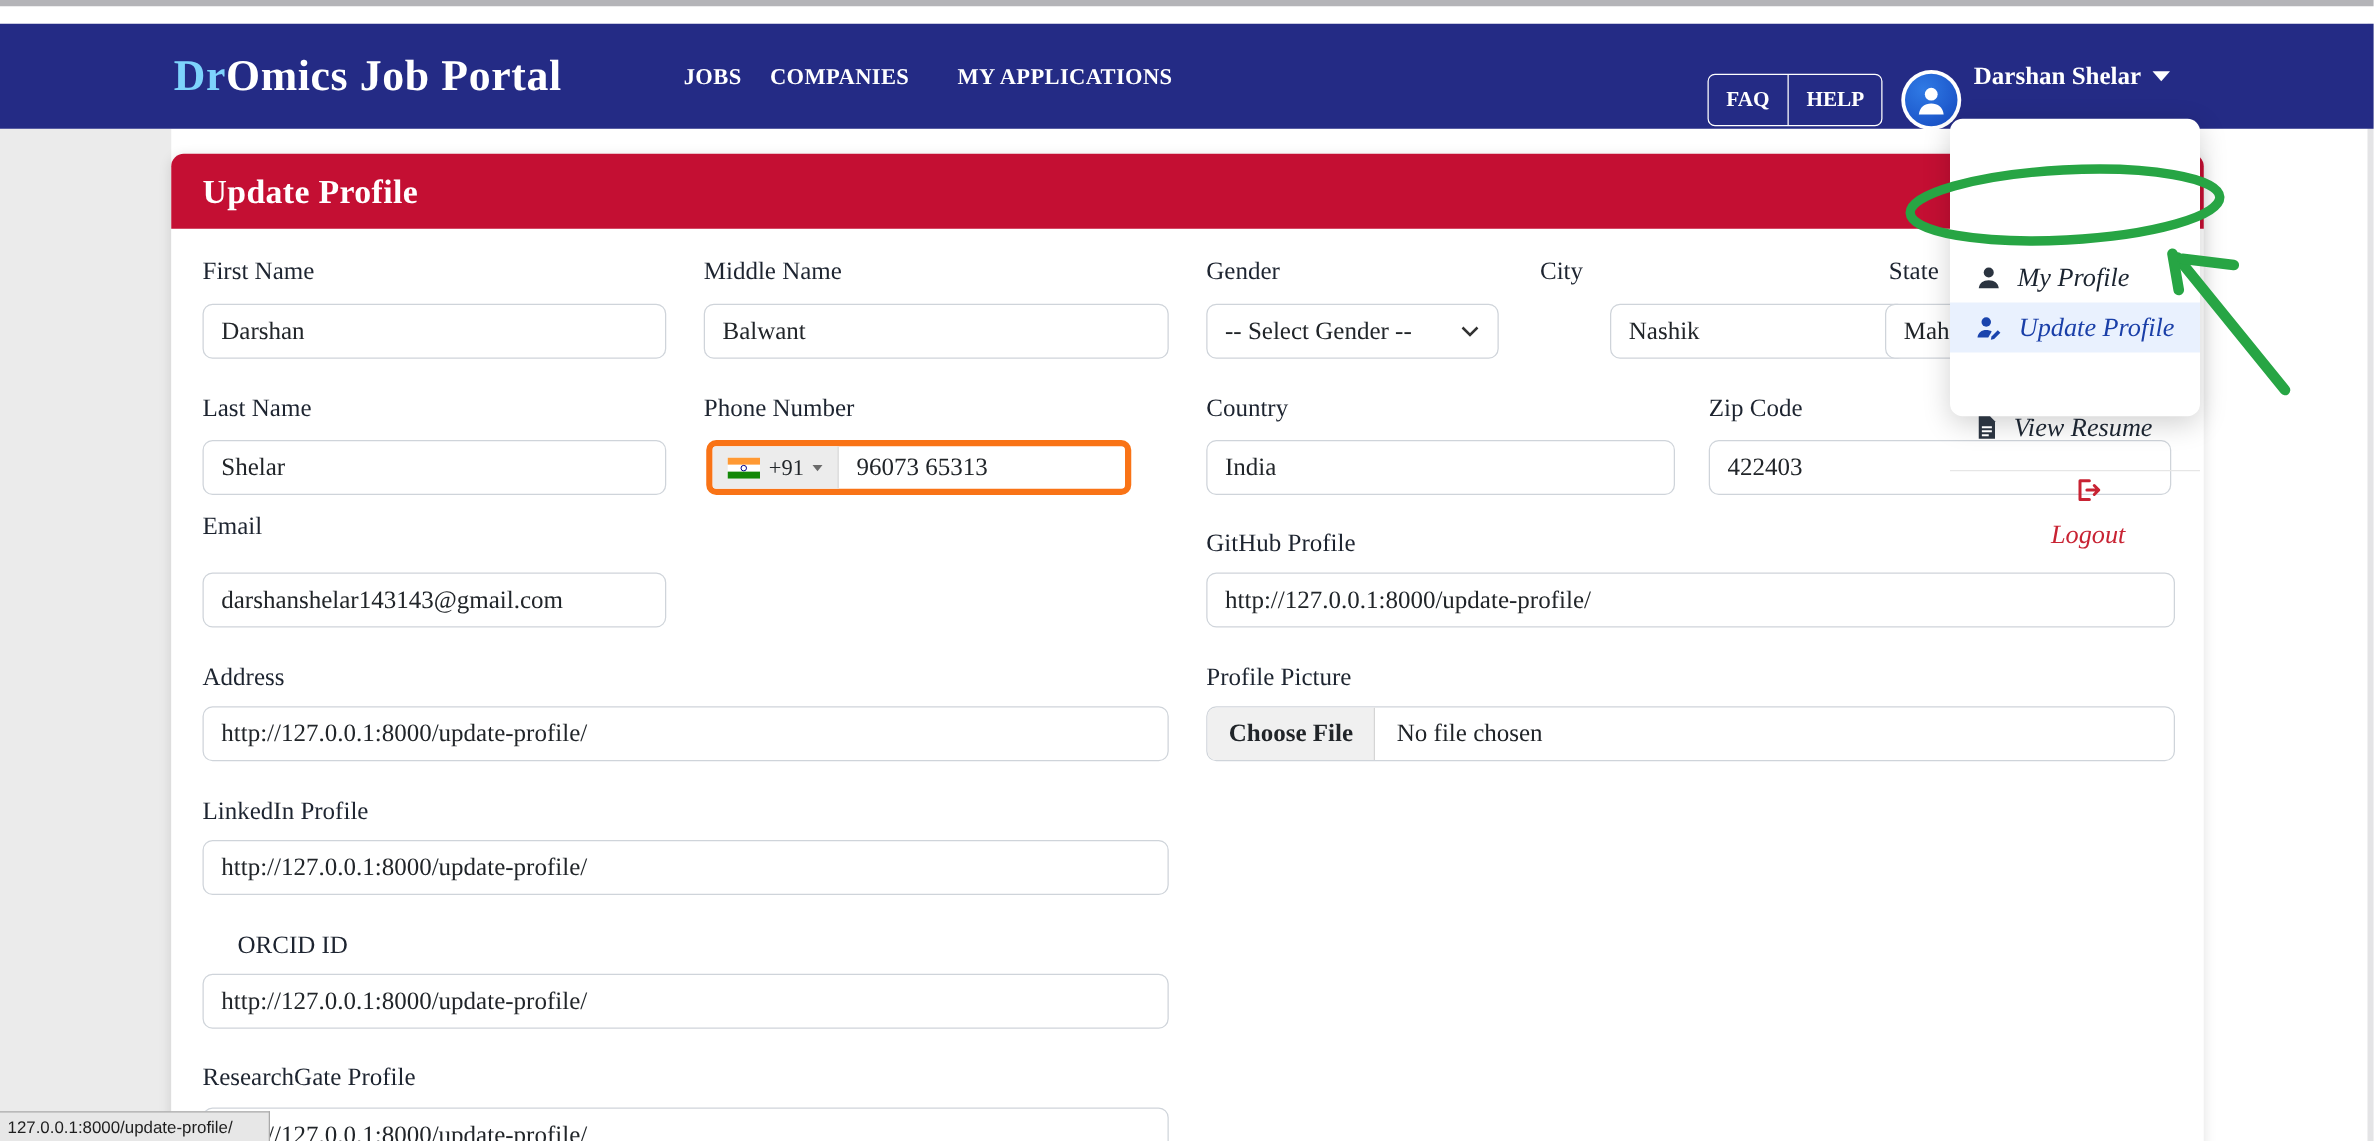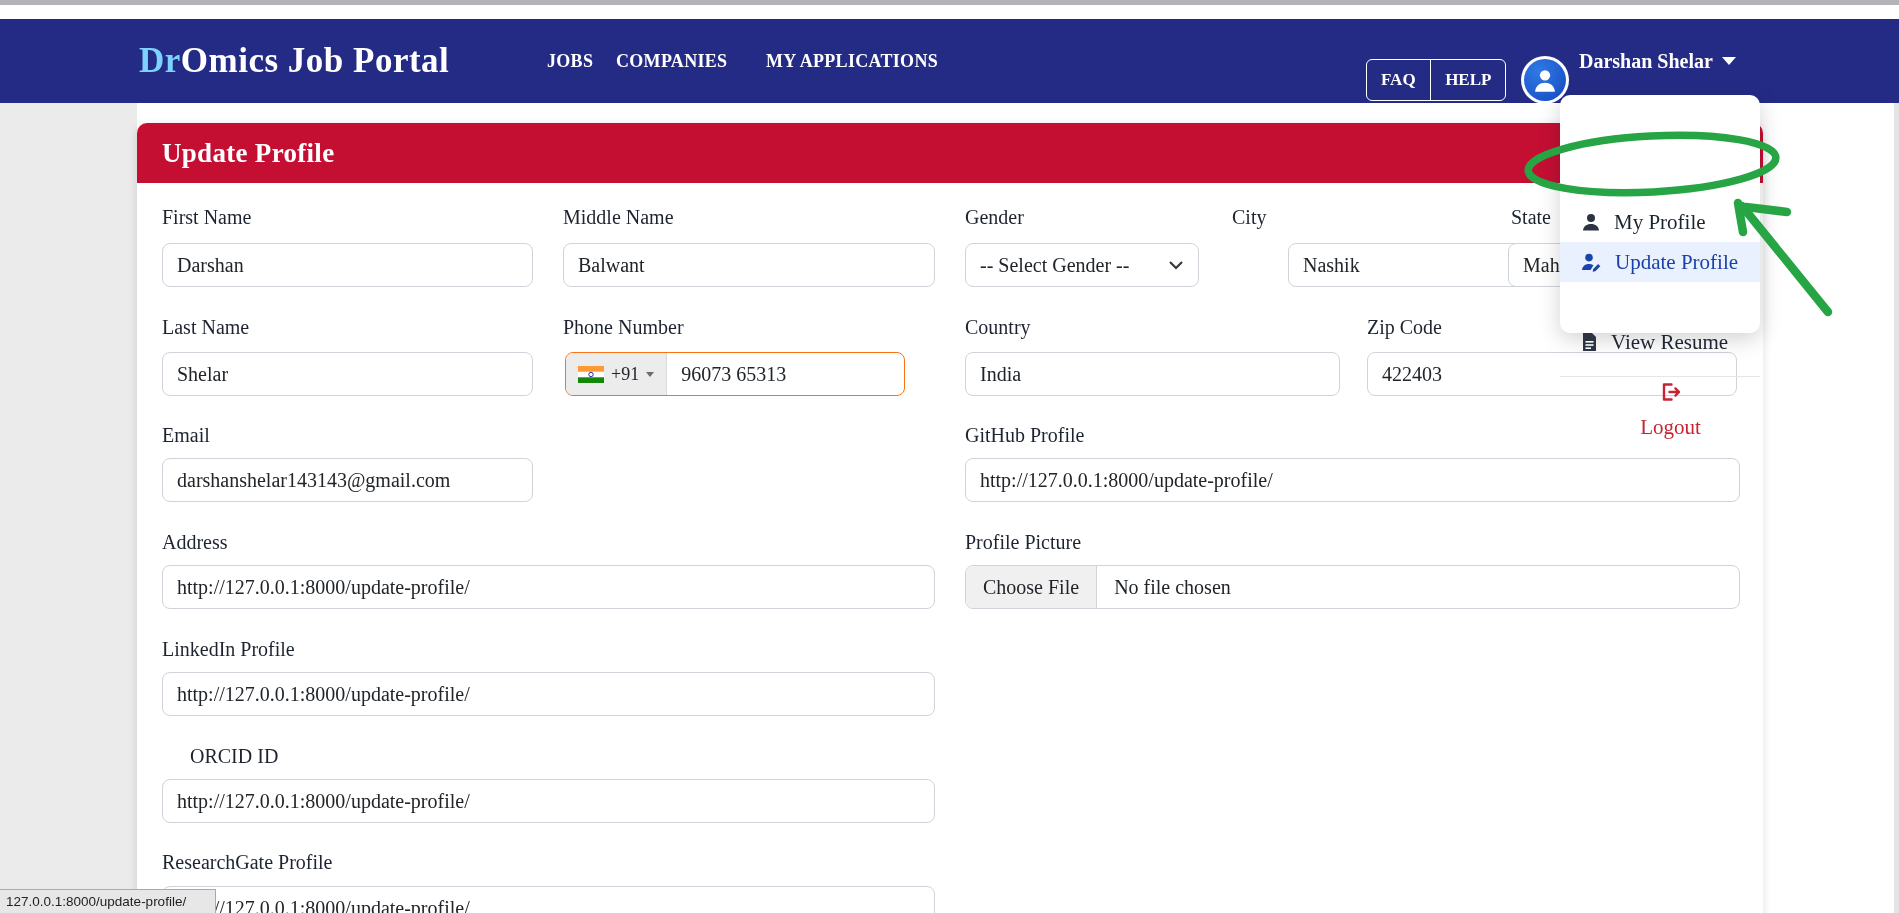--- a/index.html
+++ b/index.html
@@ -39,36 +39,36 @@
         border-radius:10px 10px 0 0;display:flex;align-items:center;z-index:2;}
   .card-header .title{margin-left:25px;color:#fff;font-weight:bold;font-size:27px;letter-spacing:.3px;}
   
   .flabel{position:absolute;font-size:20px;color:#1d2430;z-index:2;}
   .finput{position:absolute;height:44px;border:1px solid #cfd4da;border-radius:8px;background:#fff;
           font-family:"Liberation Serif","DejaVu Serif",serif;font-size:20px;color:#212529;
           padding:0 14px;box-sizing:border-box;z-index:2;outline:none;}
   .fselect{position:absolute;height:44px;border:1px solid #cfd4da;border-radius:8px;background:#fff;
           display:flex;align-items:center;padding:0 14px;box-sizing:border-box;font-size:20px;z-index:2;cursor:pointer;}
   .fselect .chev{margin-left:auto;}
-  .phone{position:absolute;height:44px;border:1px solid #f97316;border-radius:8px;background:#fff;
+  .phone{position:absolute;height:44px;border:5px solid #f97316;border-radius:8px;background:#fff;
           display:flex;align-items:stretch;box-sizing:border-box;overflow:hidden;z-index:2;}
   .phone .code-seg{background:#ececec;border-right:1px solid #d9d9d9;display:flex;align-items:center;
           gap:7px;padding:0 12px;cursor:pointer;}
   .phone .code{font-size:18px;}
   .phone .tiny-caret{width:0;height:0;border-left:4px solid transparent;border-right:4px solid transparent;
           border-top:5px solid #6b6b6b;}
   .phone .num{display:flex;align-items:center;padding:0 14px;font-size:20px;}
   .filebox{position:absolute;height:44px;border:1px solid #cfd4da;border-radius:8px;background:#fff;
           display:flex;align-items:stretch;box-sizing:border-box;overflow:hidden;z-index:2;}
   .filebox .btn-seg{background:#f0f0f0;border-right:1px solid #d5d5d5;display:flex;align-items:center;
-          padding:12px 17px;font-size:20px;cursor:pointer;}
+          padding:12px 17px;font-size:20px;cursor:pointer;font-weight:bold;}
   .filebox .status{display:flex;align-items:center;padding:0 17px;font-size:20px;}
   
   .dropdown{position:absolute;left:1560px;top:95px;width:200px;height:238px;background:#fff;
-          border-radius:10px;box-shadow:0 6px 22px rgba(0,0,0,.18);z-index:5;}
+          border-radius:10px;box-shadow:0 6px 22px rgba(0,0,0,.18);z-index:5;font-style:italic;}
   .dd-item{position:absolute;left:0;width:200px;height:40px;display:flex;align-items:center;gap:13px;
           padding-left:21px;box-sizing:border-box;font-size:21px;color:#1b2430;cursor:pointer;}
   .dd-item svg{flex:0 0 auto;}
   .dd-item.active{background:#e9f1fe;color:#1a3fa8;}
   .dd-item.danger{color:#c82333;}
   .dd-divider{position:absolute;left:0;top:281px;width:200px;height:1px;background:#e6e6e6;}
   
   .annotation{position:absolute;left:0;top:0;width:1899px;height:913px;z-index:6;pointer-events:none;}
   
   .status-tooltip{position:absolute;left:0;top:889px;width:216px;height:24px;background:#e7e7e7;
@@ -145,21 +145,21 @@
     <span class="code">+91</span>
     <span class="tiny-caret"></span>
   </div>
   <div class="num">96073 65313</div>
 </div>
 <div class="flabel" style="left:965px;top:316px;">Country</div>
 <input class="finput" style="left: 965px; top: 352px; width: 375px;" value="India">
 <div class="flabel" style="left:1367px;top:316px;">Zip Code</div>
 <input class="finput" style="left: 1367px; top: 352px; width: 370px;" value="422403">
 
-<div class="flabel" style="left:162px;top:424px;text-align:right;">Email</div>
+<div class="flabel" style="left:162px;top:410px;text-align:right;">Email</div>
 <input class="finput" style="left: 162px; top: 458px; width: 371px;" value="darshanshelar143143@gmail.com">
 <div class="flabel" style="left:965px;top:424px;">GitHub Profile</div>
 <input class="finput" style="left: 965px; top: 458px; width: 775px;" value="http://127.0.0.1:8000/update-profile/">
 
 <div class="flabel" style="left:162px;top:531px;">Address</div>
 <input class="finput" style="left: 162px; top: 565px; width: 773px;" value="http://127.0.0.1:8000/update-profile/">
 <div class="flabel" style="left:965px;top:531px;">Profile Picture</div>
 <div class="filebox" style="left:965px;top:565px;width:775px;">
   <div class="btn-seg">Choose File</div>
   <div class="status">No file chosen</div>

